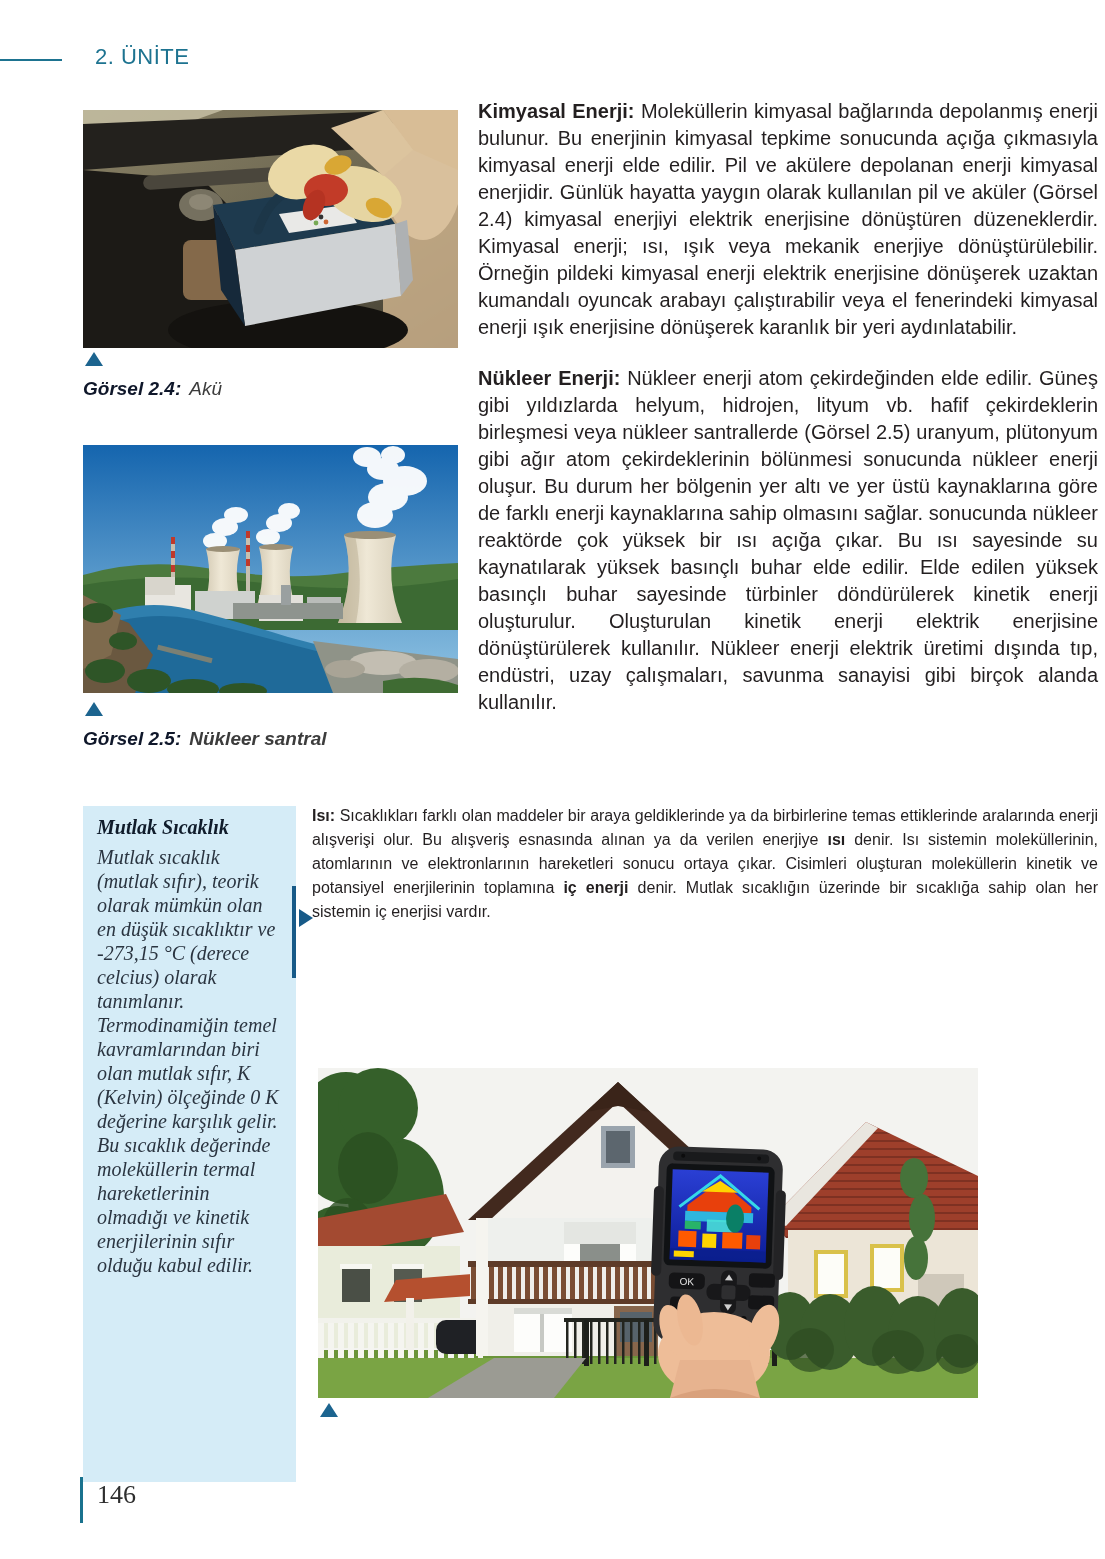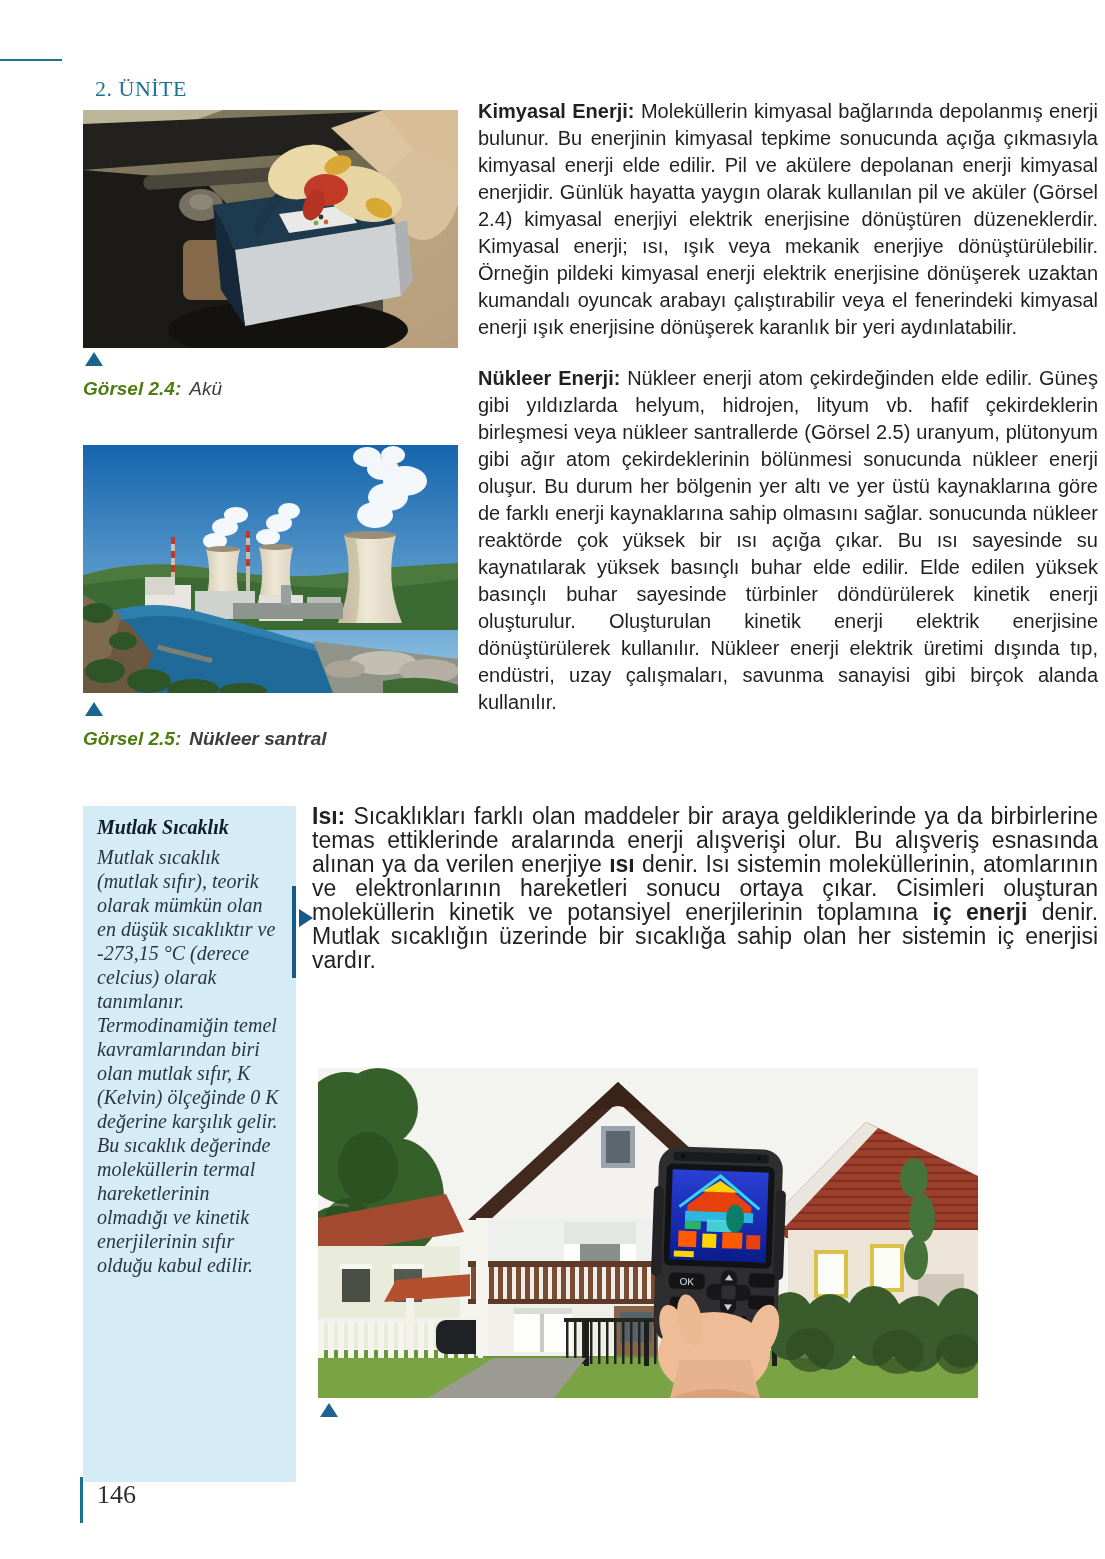--- a/index.html
+++ b/index.html
@@ -1,34 +1,34 @@
 <!DOCTYPE html>
 <html lang="tr"><head>
 <meta charset="utf-8">
 <style>
   html,body{margin:0;padding:0;background:#ffffff;}
   #page{position:relative;width:1105px;height:1559px;background:#ffffff;overflow:hidden;
         font-family:"Liberation Sans",sans-serif;color:#231f20;}
   
   .hdr-line{position:absolute;left:0;top:59px;width:62px;height:2px;background:#1d7390;}
-  .hdr-title{position:absolute;left:95px;top:44px;font-family:Liberation Serif, serif;
-             font-size:22px;color:#1d7390;letter-spacing:.5px;margin-top:32px;}
+  .hdr-title{position:absolute;left:95px;top:44px;font-family:Liberation Sans, sans-serif;
+             font-size:22px;color:#1d7390;letter-spacing:.5px;}
   
   .fig{position:absolute;left:83px;width:375px;}
   .fig svg{display:block;width:100%;height:100%;}
   .tri-up{width:0;height:0;border-left:9px solid transparent;border-right:9px solid transparent;
           border-bottom:14px solid #1c648f;}
   .cap{font-style:italic;font-size:19px;color:#3c3c3c;margin-top:6px;}
-  .cap b{font-style:italic;color:#4d7c0f;margin-right:8px;}
+  .cap b{font-style:italic;color:#0f172a;margin-right:8px;}
   
   .colR{position:absolute;left:478px;top:98px;width:620px;display:flex;flex-direction:column;gap:24px;}
   .body-p{font-size:20px;line-height:27px;text-align:justify;margin:0;}
   .body-p b{font-weight:bold;}
   
-  .fullP{position:absolute;left:312px;width:786px;font-size:23px;line-height:24px;text-align:justify;margin:0;}
+  .fullP{position:absolute;left:312px;width:786px;font-size:16px;line-height:24px;text-align:justify;margin:0;}
   
   .sidebox{position:absolute;left:83px;top:806px;width:213px;height:676px;background:#d5ecf7;
            box-sizing:border-box;padding:10px 14px;font-family:"Liberation Serif",serif;
            font-style:italic;color:#2a3440;}
   .sidebox h4{margin:0 0 6px 0;font-size:20px;font-weight:bold;color:#101c2b;}
   .sidebox p{margin:0 0 10px 0;font-size:20px;line-height:24px;}
   .side-bar{position:absolute;left:292px;top:886px;width:4px;height:92px;background:#175a88;}
   .side-arrow{position:absolute;left:299px;top:909px;width:0;height:0;
               border-top:9px solid transparent;border-bottom:9px solid transparent;
               border-left:14px solid #175a88;}

